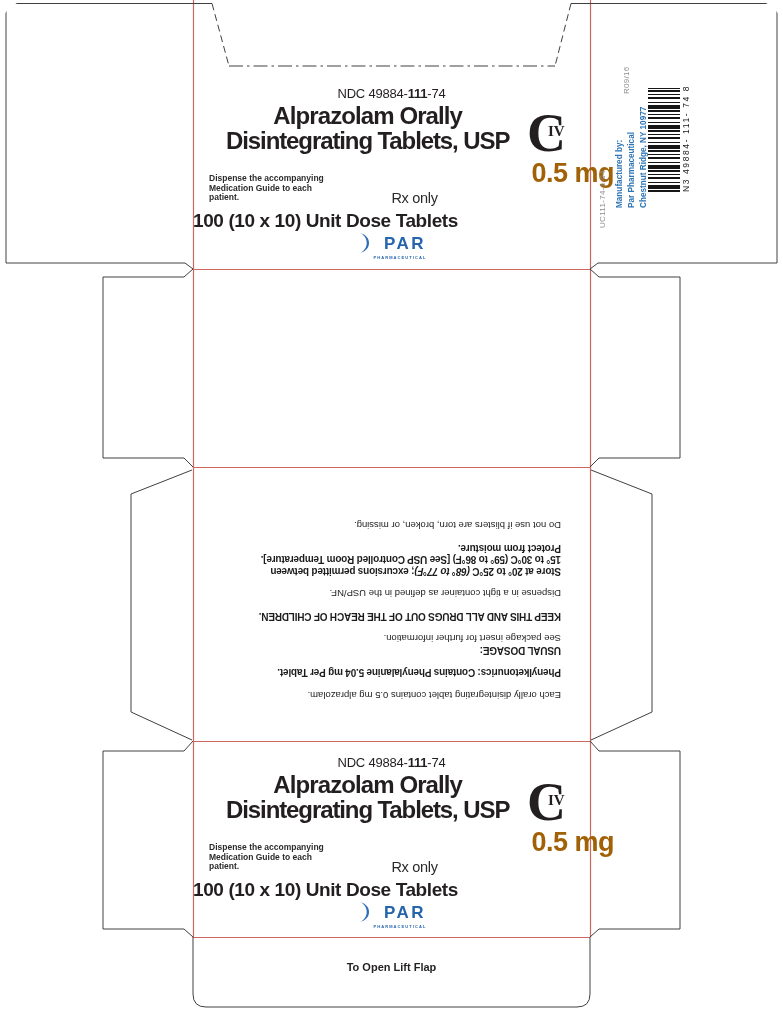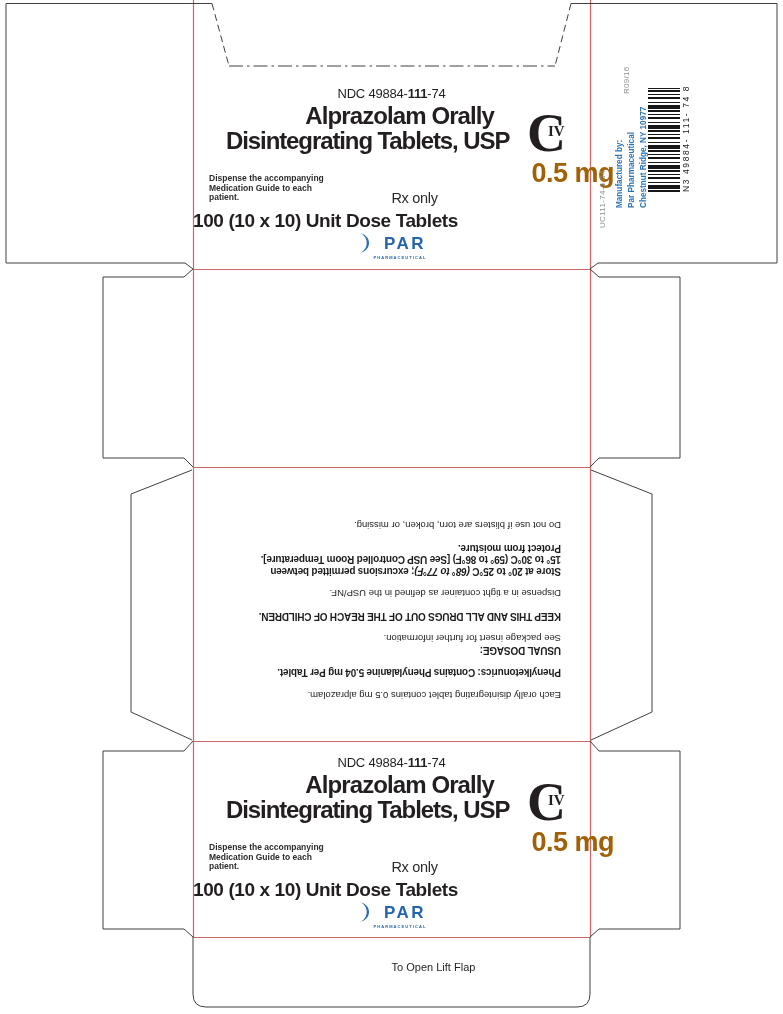--- a/index.html
+++ b/index.html
@@ -1,28 +1,28 @@
 <!DOCTYPE html>
 <html><head>
 <meta charset="utf-8">
 <style>
   html,body{margin:0;padding:0;background:#fff;}
   .carton{
     position:relative;width:783px;height:1014px;background:#ffffff;overflow:hidden;
-    font-family:"Liberation Sans",sans-serif;color:#231f20;
+    font-family:"Liberation Sans",sans-serif;color:#231f20;border-radius:30px;
   }
   .dielines{position:absolute;left:0;top:0;z-index:1;}
 
   
   .front-panel{position:absolute;left:193px;width:397px;height:200px;z-index:2;}
   .fp-ndc{position:absolute;top:16px;left:0;width:100%;text-align:center;
           font-size:13px;letter-spacing:-0.2px;}
   .fp-ndc b{font-weight:bold;}
   .fp-title1{position:absolute;top:32px;left:0;width:88%;text-align:center;
-             font-size:24px;font-weight:bold;letter-spacing:-0.9px;padding-left:32px;}
+             font-size:24px;font-weight:bold;letter-spacing:-0.9px;}
   .fp-title2{position:absolute;top:57px;left:0;width:88%;text-align:center;
              font-size:24px;font-weight:bold;letter-spacing:-1.1px;}
   .fp-civ{position:absolute;top:40px;left:334px;width:52px;height:50px;}
   .fp-civ .c{font-family:"Liberation Serif",serif;font-weight:bold;font-size:54px;line-height:46px;}
   .fp-civ .iv{position:absolute;left:21px;top:13px;font-family:"Liberation Serif",serif;
               font-weight:bold;font-size:15px;}
   .fp-strength{position:absolute;top:88px;left:0;width:100%;text-align:right;
                font-size:27px;font-weight:bold;color:#a16207;letter-spacing:-0.5px;margin-left:24px;}
   .fp-note{position:absolute;top:104px;left:16px;width:126px;text-align:left;
            font-size:8.5px;font-weight:bold;line-height:9.5px;color:#2b2b2b;}
@@ -56,21 +56,21 @@
               transform:rotate(180deg);transform-origin:center;
               font-size:9.5px;line-height:11.5px;color:#1c1c1c;text-align:left;}
   .info-panel p{margin:0 0 11px 0;}
   .info-panel .b{font-weight:bold;font-size:10px;letter-spacing:-0.2px;}
   .info-panel .it{font-style:italic;}
   .info-panel .blk{display:block;}
   .info-panel .nogap{margin-bottom:0;}
 
   
   .flap-label{position:absolute;left:193px;top:961px;width:397px;text-align:center;
-              font-size:11px;font-weight:normal;z-index:2;padding-left:42px;}
+              font-size:11px;font-weight:bold;z-index:2;}
 </style>
 </head>
 <body>
 
 <div class="carton">
 
   <svg class="dielines" width="783" height="1014" viewBox="0 0 783 1014">
 
     <g stroke="#cf6662" stroke-width="1.2" fill="none">
       <path d="M 193.5,0 V 937"></path>

